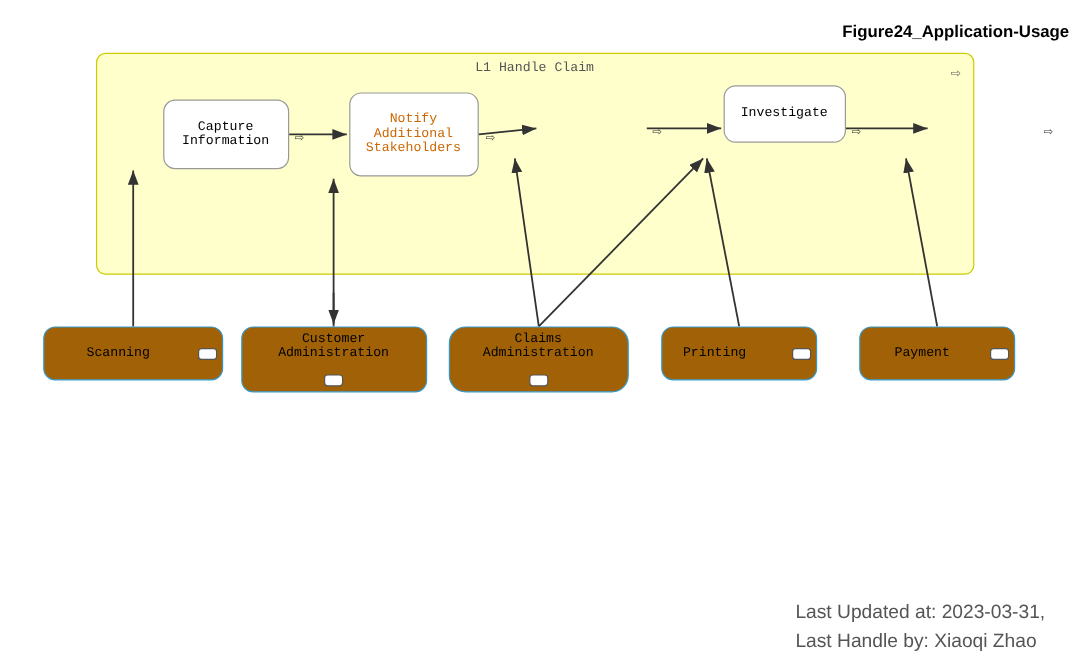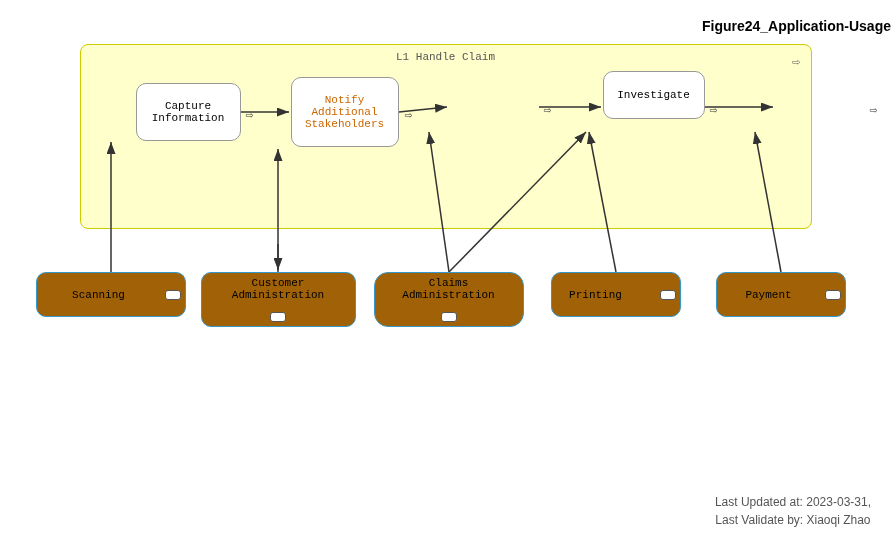--- a/index.html
+++ b/index.html
@@ -116,25 +116,25 @@
       position: absolute;
       top: 0;
       left: 0;
       width: 100%;
       height: 100%;
       pointer-events: none;
     }
 
     .footer-text {
       position: absolute;
-      bottom: 30px;
+      bottom: 12px;
       right: 20px;
-      font-size: 12px;
+      font-size: 16px;
       color: #555;
-      text-align: center;
+      text-align: left;
       line-height: 1.5;
     }
   </style>
 </head>
 <body>
 
 <div class="page-title">Figure24_Application-Usage</div>
 
 <div class="diagram-area" style="position:relative; height:340px;">
 
@@ -232,14 +232,14 @@
 
   <div class="ext-box" style="left:700px; top:228px; width:130px; height:45px; flex-direction:row; gap:8px;">
     <span style="flex:1; text-align:center;">Payment</span>
     <span class="ext-icon"></span>
   </div>
 
 </div>
 
 <div class="footer-text">
   <div>Last Updated at: 2023-03-31,</div>
-  <div>Last Validate by: Xiaoqi Zhao</div>
+  <div>Last Handle by: Xiaoqi Zhao</div>
 </div>
 
 </body></html>

